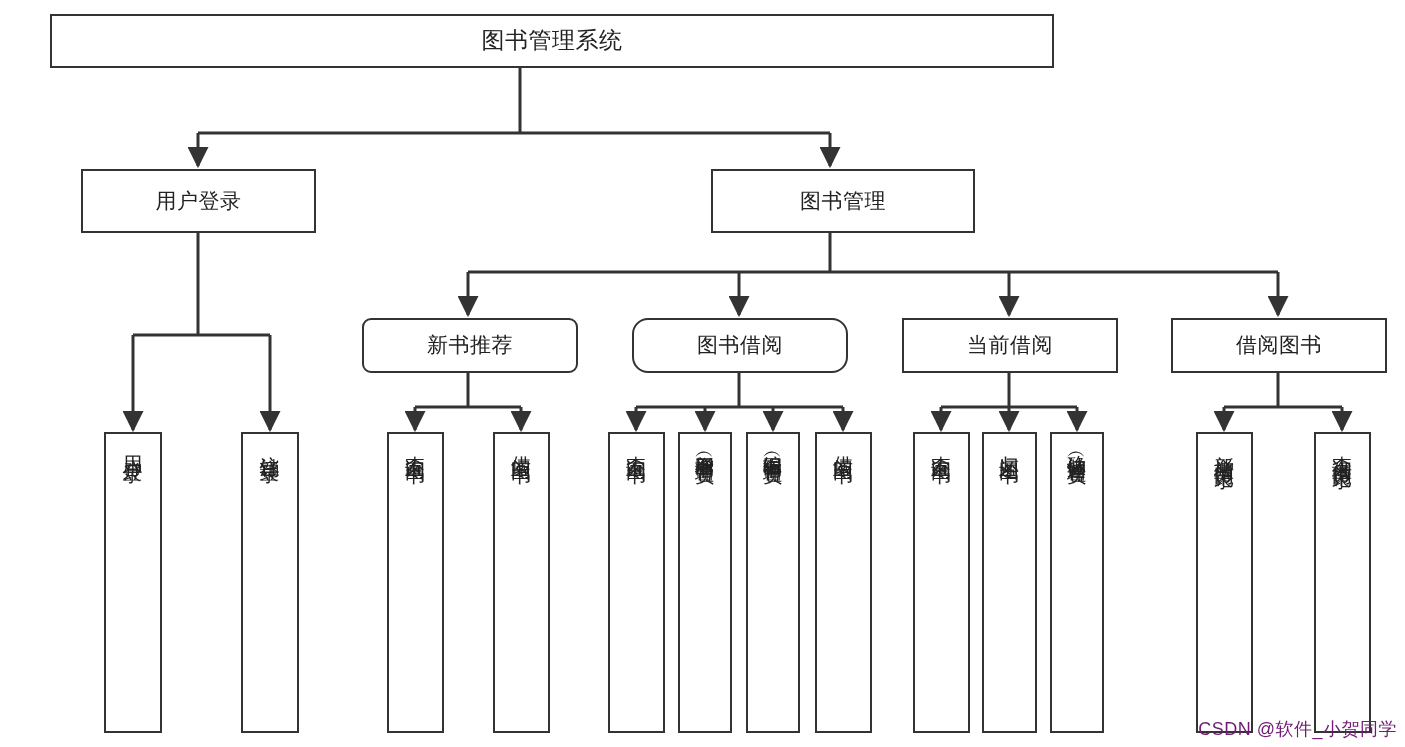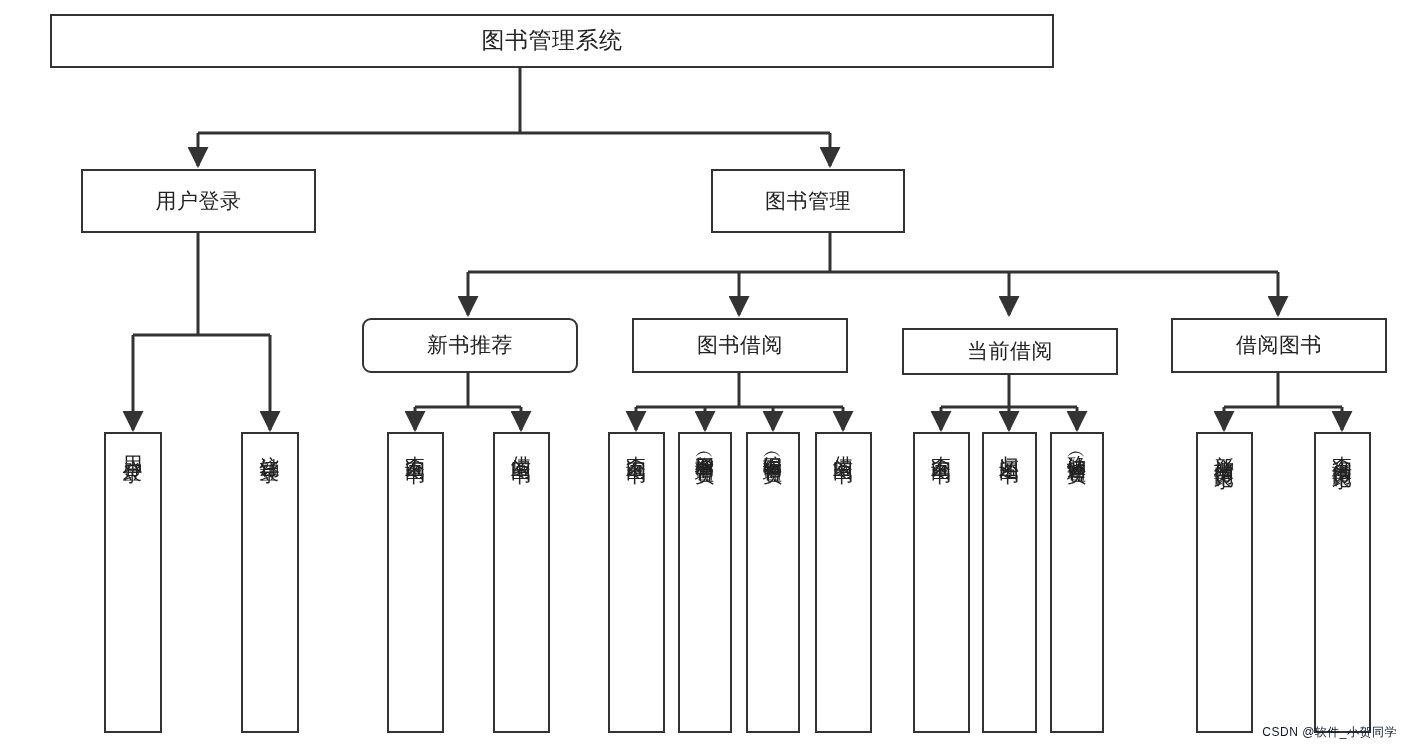--- a/index.html
+++ b/index.html
@@ -59,22 +59,22 @@
   }
   #node-root .node-label { font-size: 23px; }
   .lvl2 .node-label { font-size: 21px; }
   .lvl3 .node-label { font-size: 21px; }
   .leaf .node-label { font-size: 20px; }
   .leaf.tight .node-label { font-size: 19px; letter-spacing: 1.5px; }
   #watermark {
     position: absolute;
     right: 8px;
     bottom: 6px;
-    font-size: 12px;
-    color: #0f172a;
+    font-size: 18px;
+    color: #701a75;
     white-space: nowrap;
     letter-spacing: 0.5px;
   }
 </style>
 </head>
 <body>
 
 <div id="diagram-root">
 
   <svg id="edge-layer" viewBox="0 0 1405 747" width="1405" height="747" xmlns="http://www.w3.org/2000/svg">
@@ -127,31 +127,31 @@
     </g>
   </svg>
 
   <div class="node horiz" id="node-root" style="left:18px; top:14px; width:1004px; height:54px;margin-left:32px;">
     <span class="node-label">图书管理系统</span>
   </div>
 
   <div class="node horiz lvl2" style="left:81px; top:169px; width:235px; height:64px;">
     <span class="node-label">用户登录</span>
   </div>
-  <div class="node horiz lvl2" style="left:711px; top:169px; width:194px; height:64px;">
+  <div class="node horiz lvl2" style="left:711px; top:169px; width:264px; height:64px;">
     <span class="node-label">图书管理</span>
   </div>
 
   <div class="node horiz lvl3" style="left:362px; top:318px; width:216px; height:55px;border-radius:9px;">
     <span class="node-label">新书推荐</span>
   </div>
-  <div class="node horiz lvl3" style="left:632px; top:318px; width:216px; height:55px;">
+  <div class="node horiz lvl3" style="left:632px; top:318px; width:216px; height:55px;border-radius:16px;">
     <span class="node-label">图书借阅</span>
   </div>
-  <div class="node horiz lvl3" style="left:902px; top:328px; width:216px; height:47px;">
+  <div class="node horiz lvl3" style="left:902px; top:318px; width:216px; height:55px;">
     <span class="node-label">当前借阅</span>
   </div>
   <div class="node horiz lvl3" style="left:1171px; top:318px; width:216px; height:55px;">
     <span class="node-label">借阅图书</span>
   </div>
 
   <div class="node vert leaf" style="left:104px; top:432px; width:58px; height:301px;">
     <span class="node-label">用户登录</span>
   </div>
   <div class="node vert leaf" style="left:241px; top:432px; width:58px; height:301px;">

